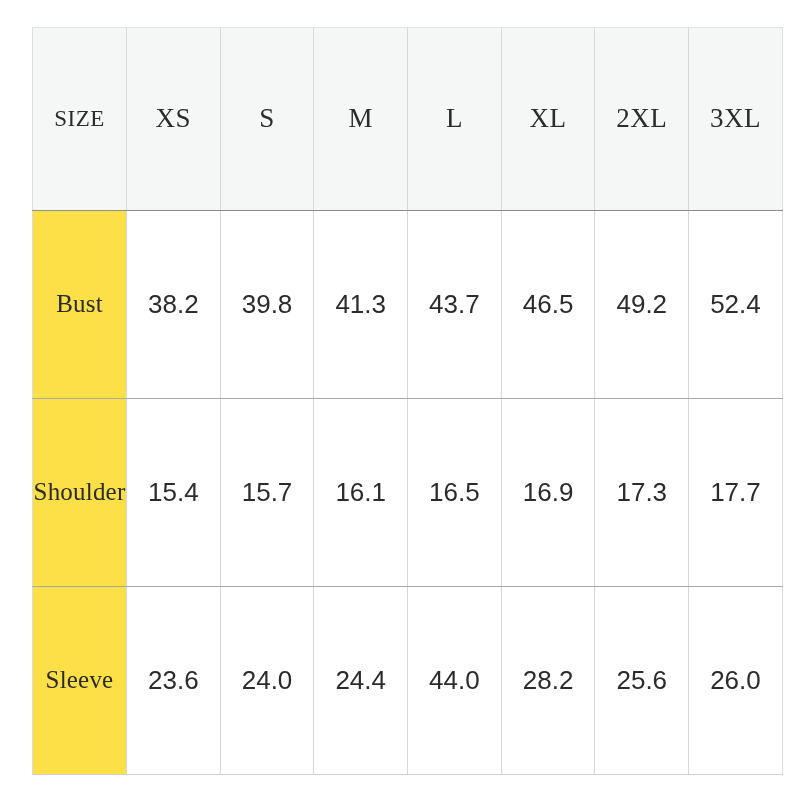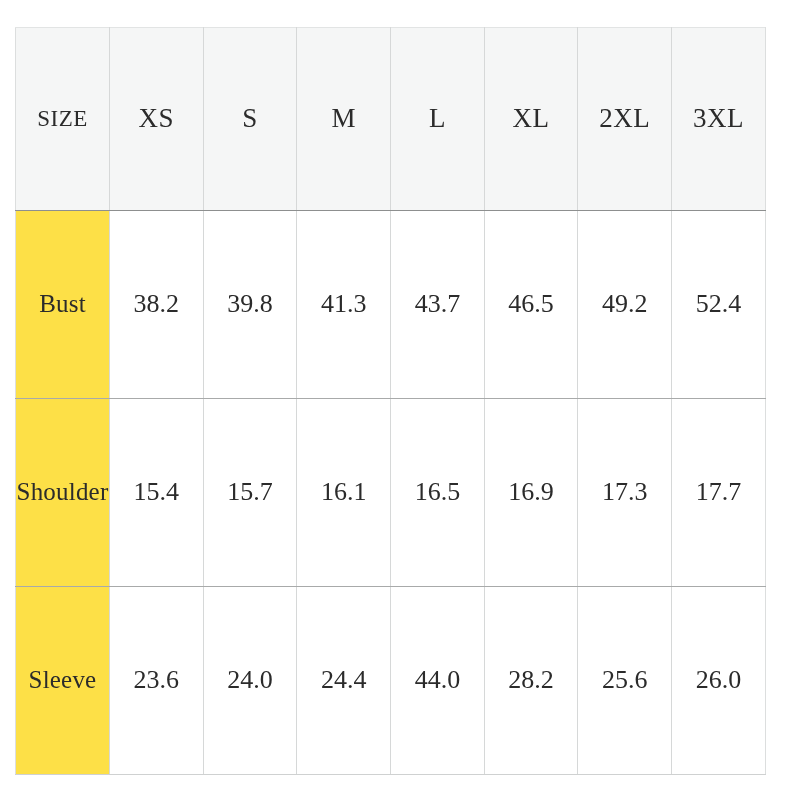--- a/index.html
+++ b/index.html
@@ -17,21 +17,21 @@
   #size-chart-root {
     position: relative;
     width: 800px;
     height: 800px;
     background: #ffffff;
     box-sizing: border-box;
   }
 
   .chart-table {
     position: absolute;
-    left: 15px;
+    left: 32px;
     top: 27px;
     width: 750px;
     height: 748px;
     border-collapse: collapse;
     table-layout: fixed;
     background: #ffffff;
   }
 
   .chart-table col.col-label { width: 94px; }
   .chart-table col.col-size  { width: 93.7px; }
@@ -57,21 +57,21 @@
     border-bottom: 1px solid #8d8f8f;
   }
   .header-row td.size-corner {
     font-size: 23px;
   }
 
   
   .data-row td {
     height: 150px;
     background: #ffffff;
-    font-family: Liberation Serif, serif;
+    font-family: Liberation Sans, sans-serif;
     font-size: 26px;
     border-bottom: 1px solid #a8aaaa;
   }
   .data-row.last-row td {
     border-bottom: 1px solid #cfd1d1;
   }
 
   
   .data-row td.row-label {
     background: #fde047;

